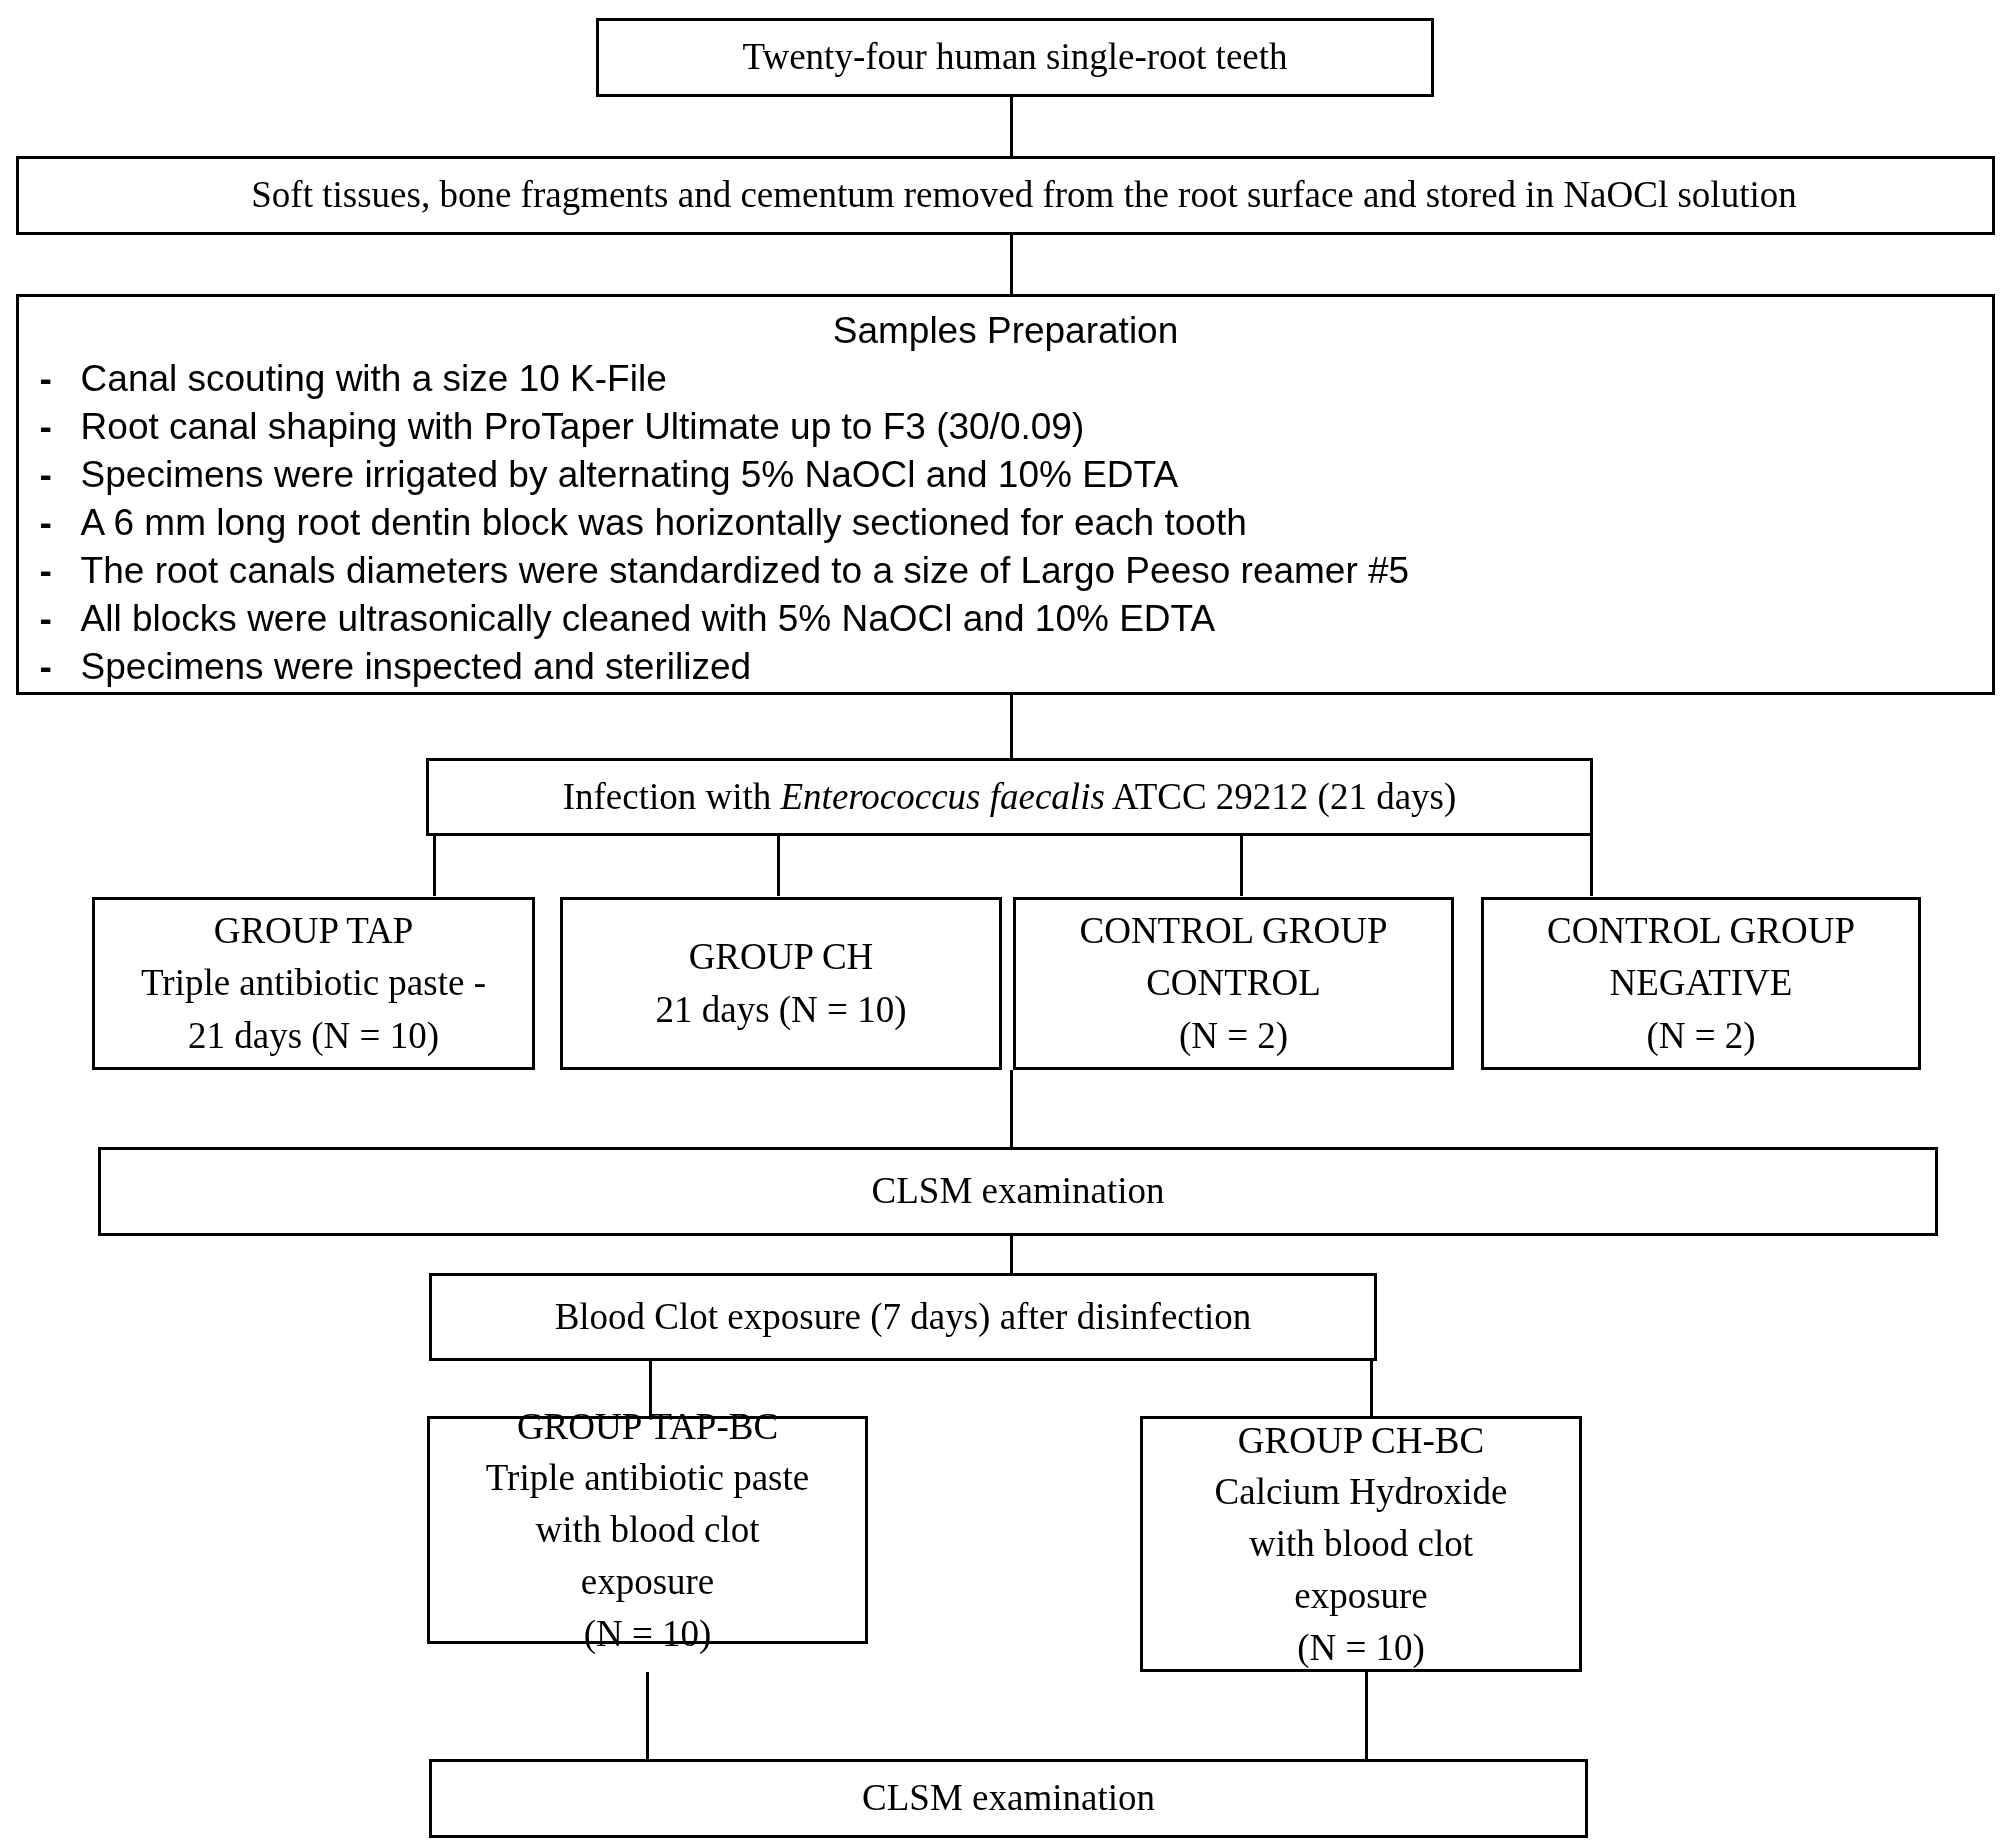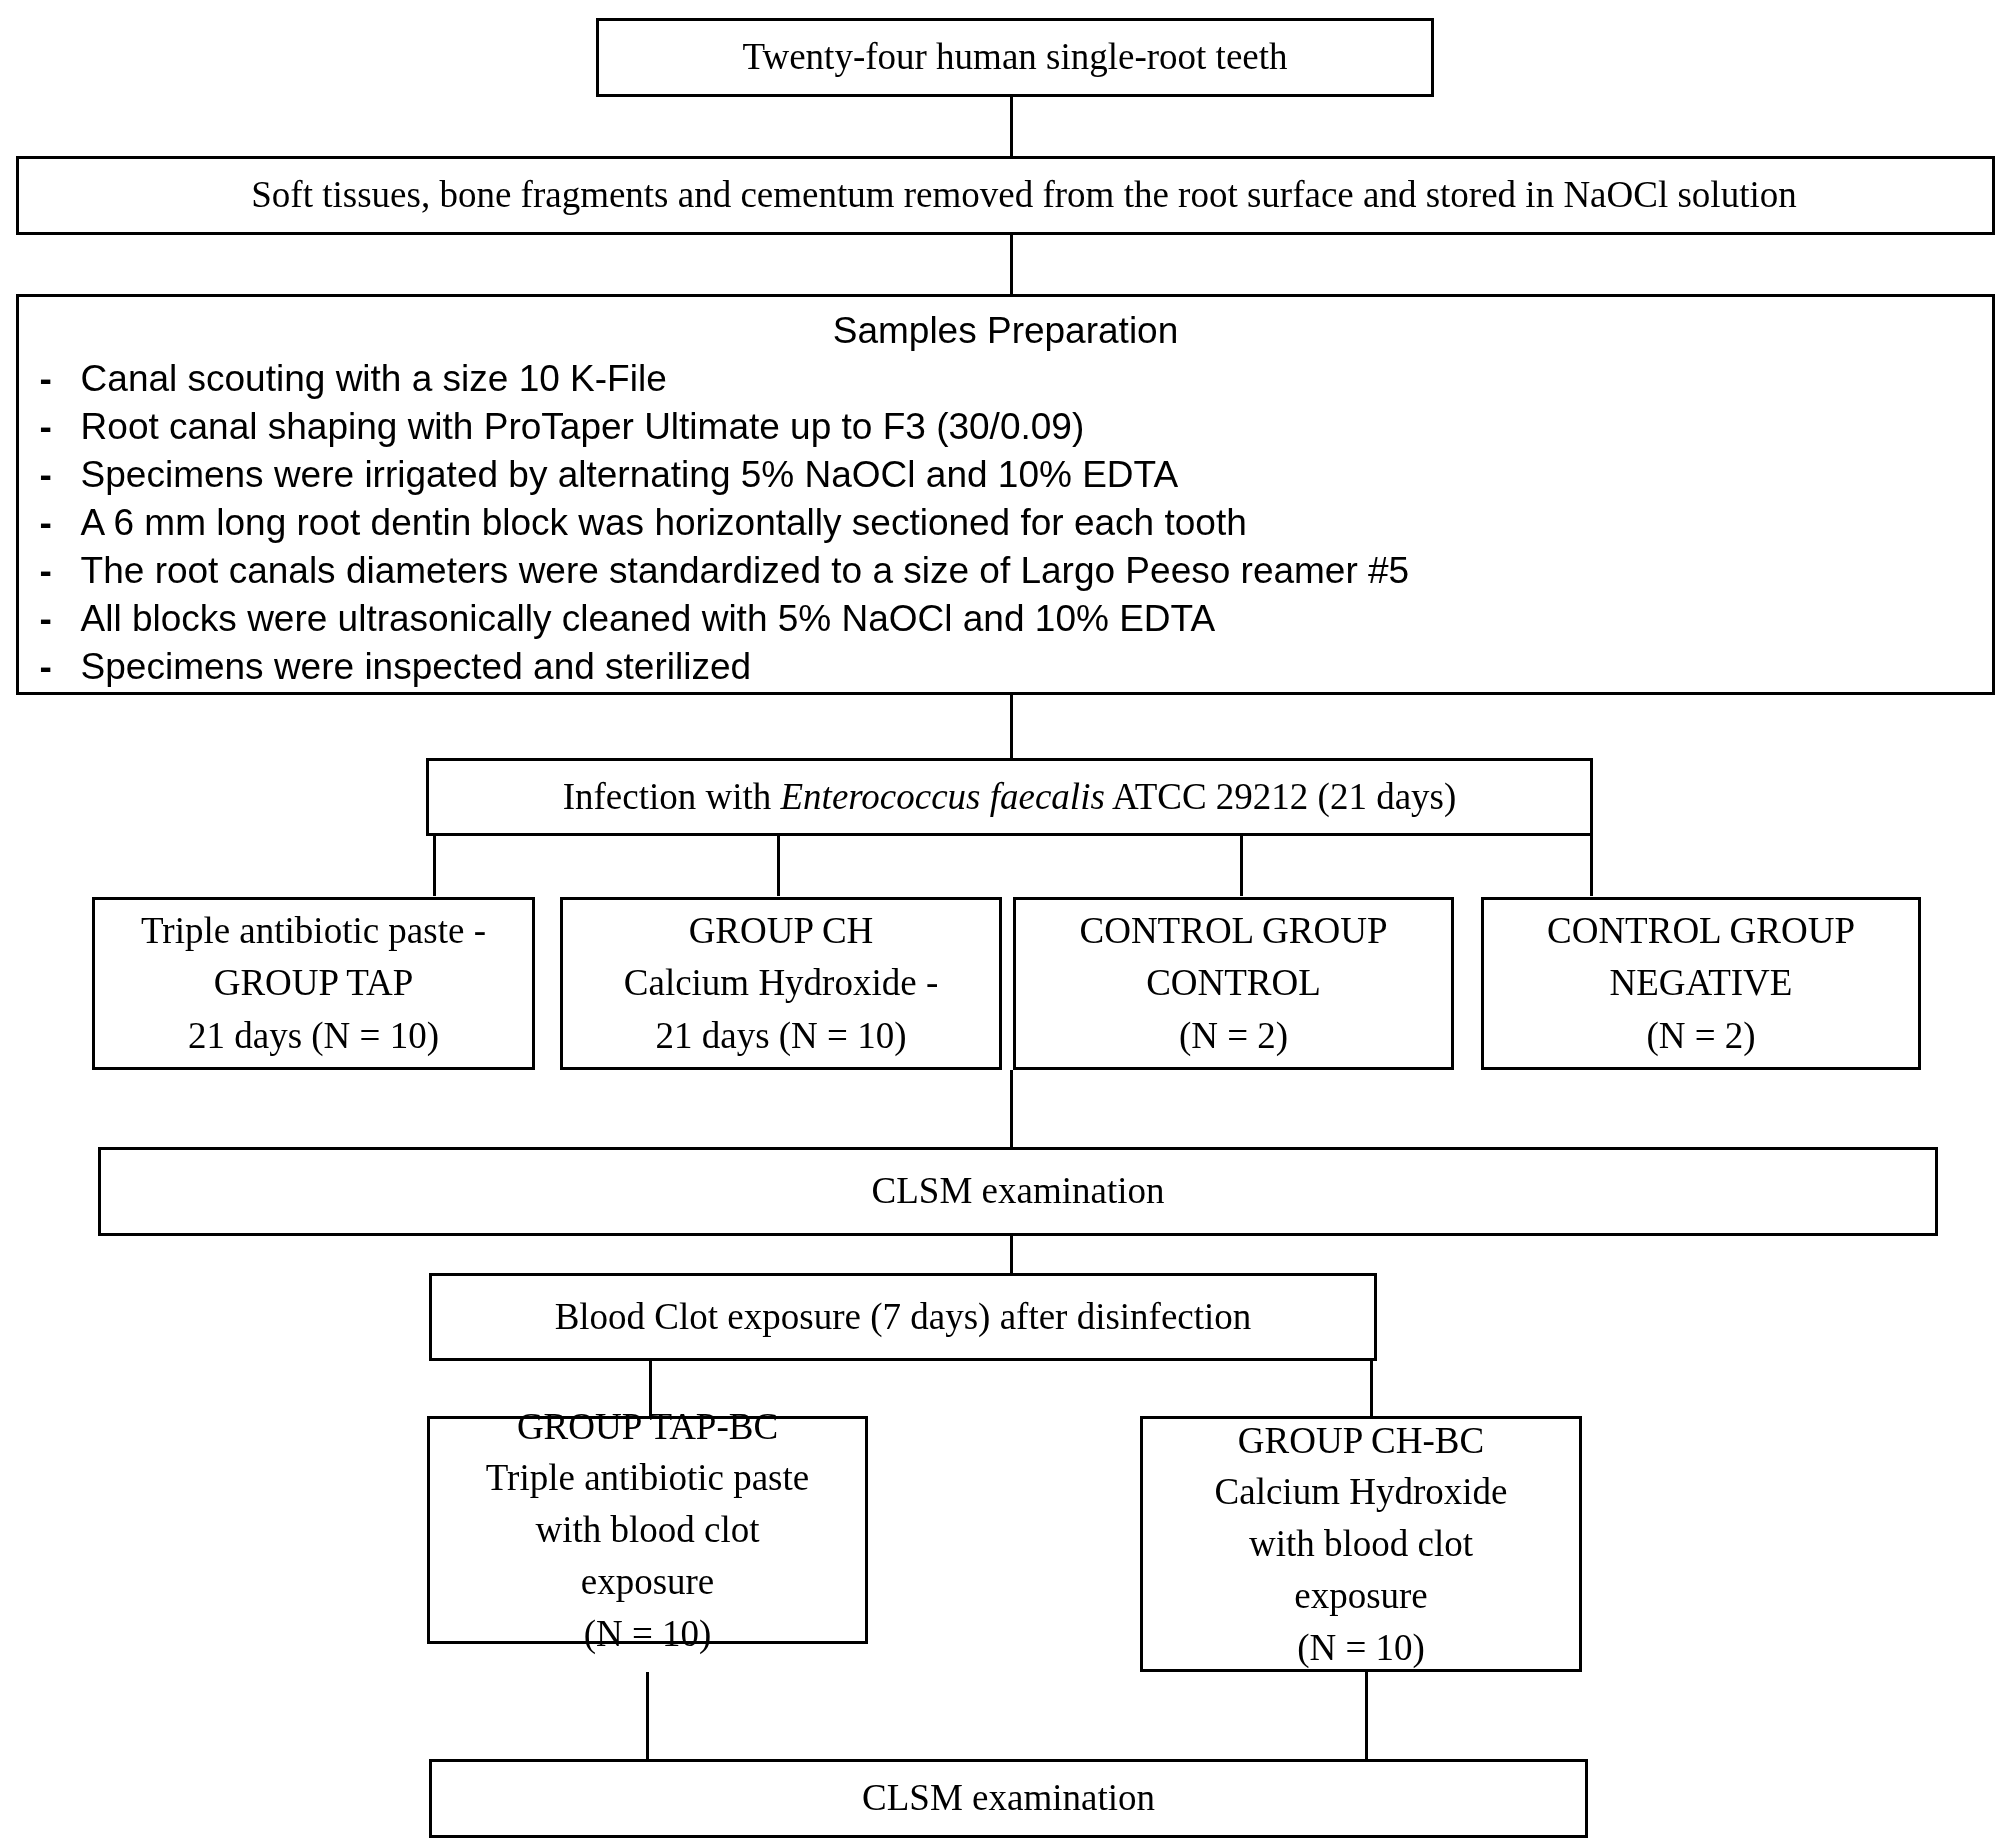--- a/index.html
+++ b/index.html
@@ -120,30 +120,29 @@
     <span><span>Infection with </span><span class="it">Enterococcus faecalis</span><span> ATCC 29212 (21 days)</span></span>
   </div>
 
   <div class="vline" style="left:433px;  top:836px; height:60px;"></div>
   <div class="vline" style="left:777px;  top:836px; height:60px;"></div>
   <div class="vline" style="left:1240px; top:836px; height:60px;"></div>
   <div class="vline" style="left:1590px; top:836px; height:60px;"></div>
 
   <div class="box center multiline" style="left:92px; top:897px; width:443px; height:173px;">
     <div>
+      <div>GROUP TAP</div>
       <div>Triple antibiotic paste -</div>
-      <div>GROUP TAP</div>
       <div>21 days (N = 10)</div>
     </div>
   </div>
 
   <div class="box center multiline" style="left:560px; top:897px; width:442px; height:173px;">
     <div>
       <div>GROUP CH</div>
-      <div>Calcium Hydroxide -</div>
       <div>21 days (N = 10)</div>
     </div>
   </div>
 
   <div class="box center multiline" style="left:1013px; top:897px; width:441px; height:173px;">
     <div>
       <div>CONTROL GROUP</div>
       <div>CONTROL</div>
       <div>(N = 2)</div>
     </div>

